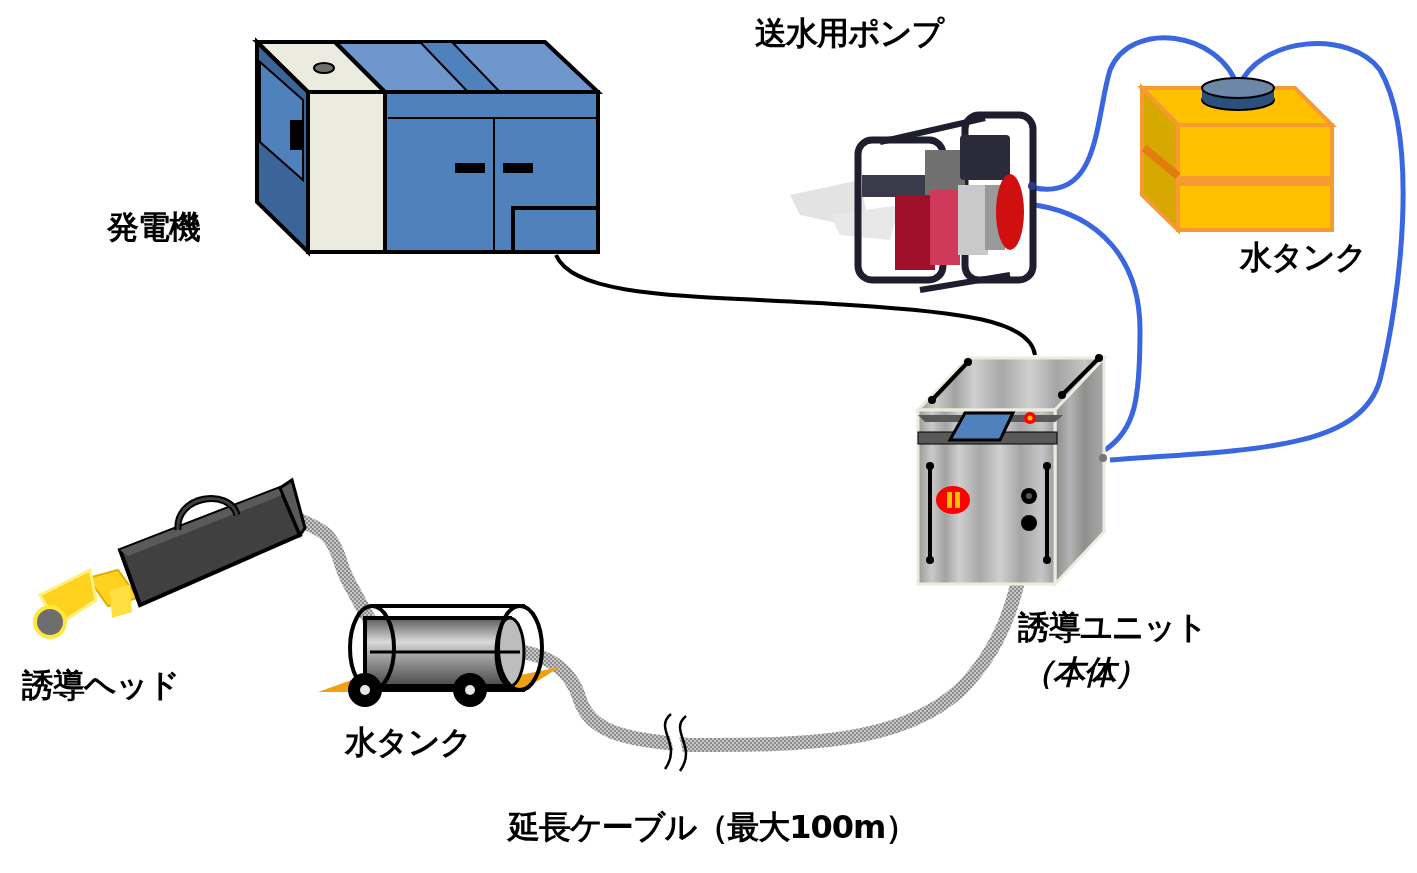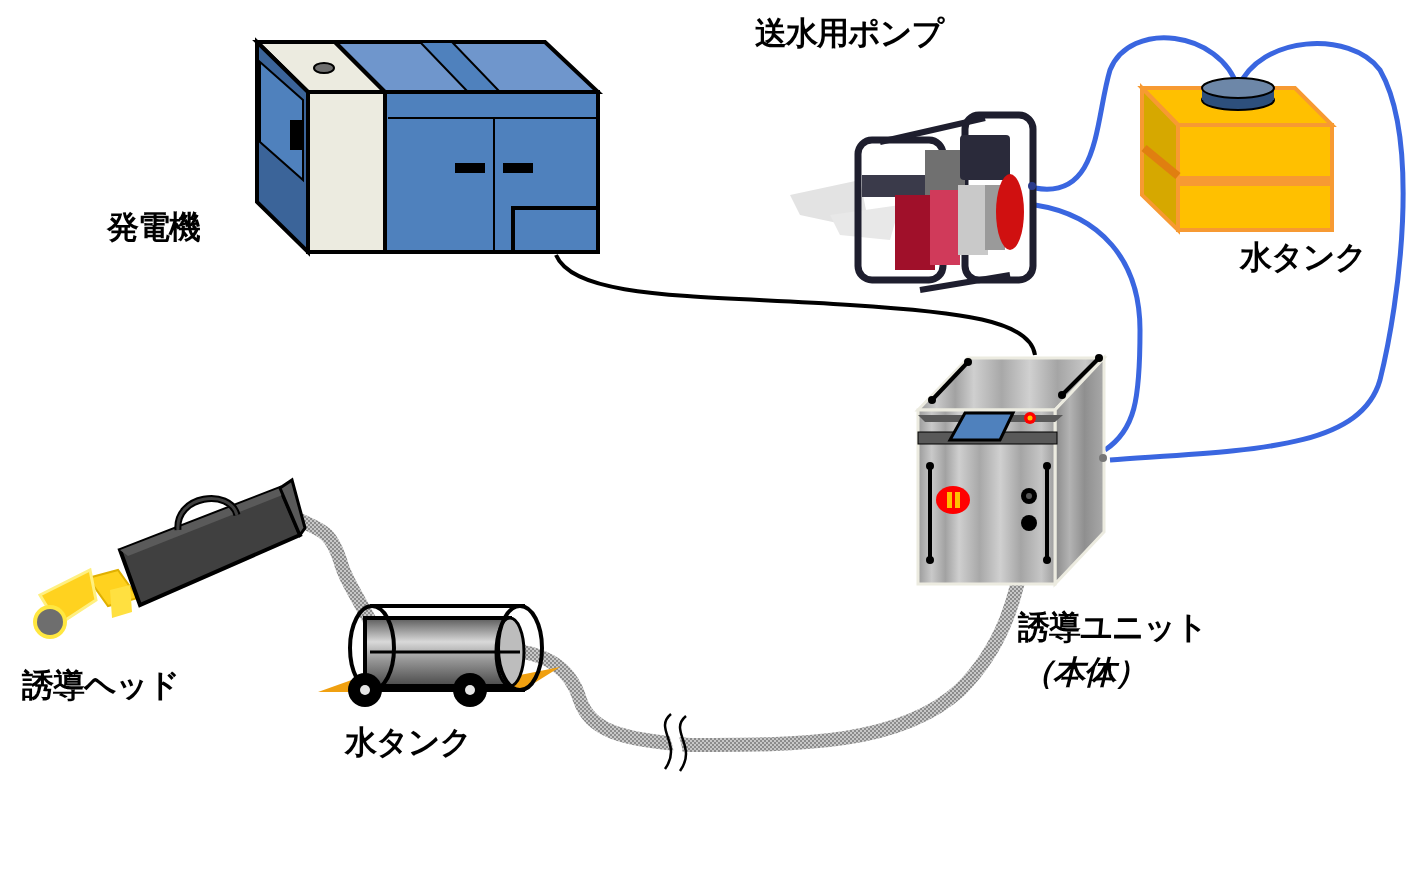--- a/index.html
+++ b/index.html
@@ -173,13 +173,14 @@
 </svg>
 
 
 <div class="lbl" style="left:755px; top:16px;">送水用ポンプ</div>
 <div class="lbl" style="left:107px; top:210px;">発電機</div>
 <div class="lbl" style="left:1196px; top:240px;margin-left:44px;">水タンク</div>
 <div class="lbl" style="left:1018px; top:610px;">誘導ユニット</div>
 <div class="lbl" style="left:1022px; top:655px;font-style:italic;">（本体）</div>
 <div class="lbl" style="left:22px; top:668px;">誘導ヘッド</div>
 <div class="lbl" style="left:345px; top:725px;">水タンク</div>
+<div class="lbl" style="left:508px; top:810px;">延長ケーブル（最大100m）</div>
 </div>
 
 </body></html>

